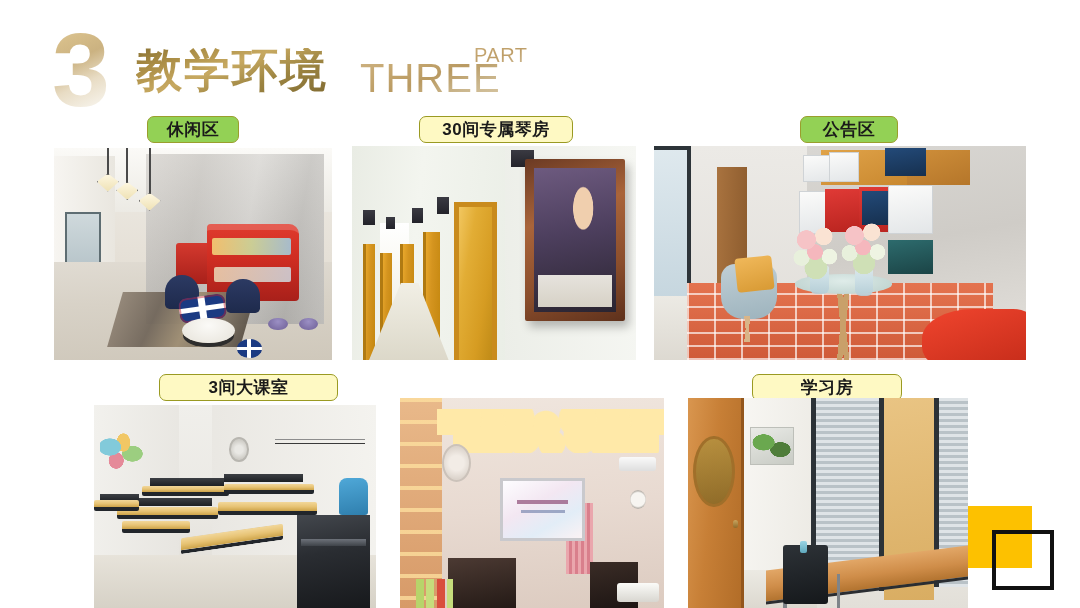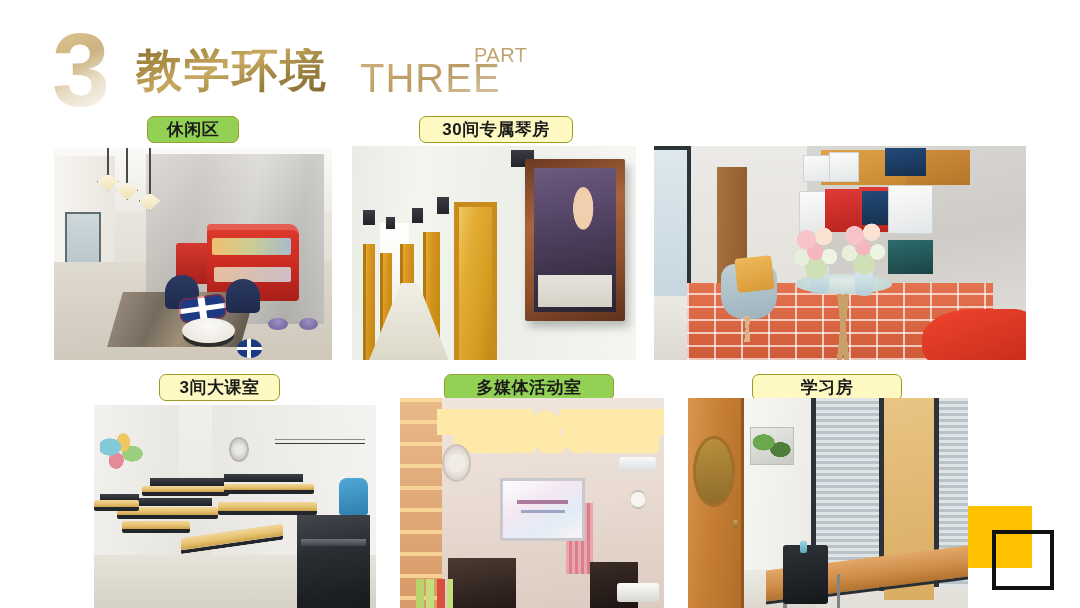--- a/index.html
+++ b/index.html
@@ -402,20 +402,23 @@
     <div class="title-cn">教学环境</div>
     <div class="title-en">THREE</div>
     <div class="title-part">PART</div>
   </div>
 
   <div class="badge green" style="left:147px; top:116px; width:92px;">
     <span>休闲区</span>
   </div>
   <div class="badge olive" style="left:419px; top:116px; width:154px;">
     <span>30间专属琴房</span>
+  </div>
+  <div class="badge green" style="left:800px; top:116px; width:98px;">
+    <span>公告区</span>
   </div>
 
   <div class="photo p1" style="left:54px; top:148px; width:278px; height:212px;">
     <div class="inner">
       <div class="ceil"></div>
         <div class="lwall"></div>
         <div class="door"></div>
       <div class="floor"></div>
       <div class="mural"></div>
       <div class="bus2"></div>
@@ -486,25 +489,22 @@
       <div class="tlegs"></div>
         <div class="tbl"></div>
       <div class="vase" style="left:42%; top:56%;"></div>
       <div class="vase" style="left:54%; top:57%;"></div>
       <div class="flowers" style="left:37%; top:36%;"></div>
       <div class="flowers" style="left:50%; top:34%;"></div>
       <div class="red"></div>
     </div>
   </div>
 
-  <div class="badge olive" style="left:159px; top:374px; width:121px;">
+  <div class="badge olive" style="left:159px; top:374px; width:179px;">
     <span>3间大课室</span>
-  </div>
-  <div class="badge green" style="left:444px; top:374px; width:170px;">
-    <span>多媒体活动室</span>
   </div>
   <div class="badge olive" style="left:752px; top:374px; width:150px;">
     <span>学习房</span>
   </div>
 
   <div class="photo p4" style="left:94px; top:405px; width:282px; height:203px;">
     <div class="inner">
       <div class="wallL"></div>
         <div class="wallR"></div>
       <div class="fl"></div>

